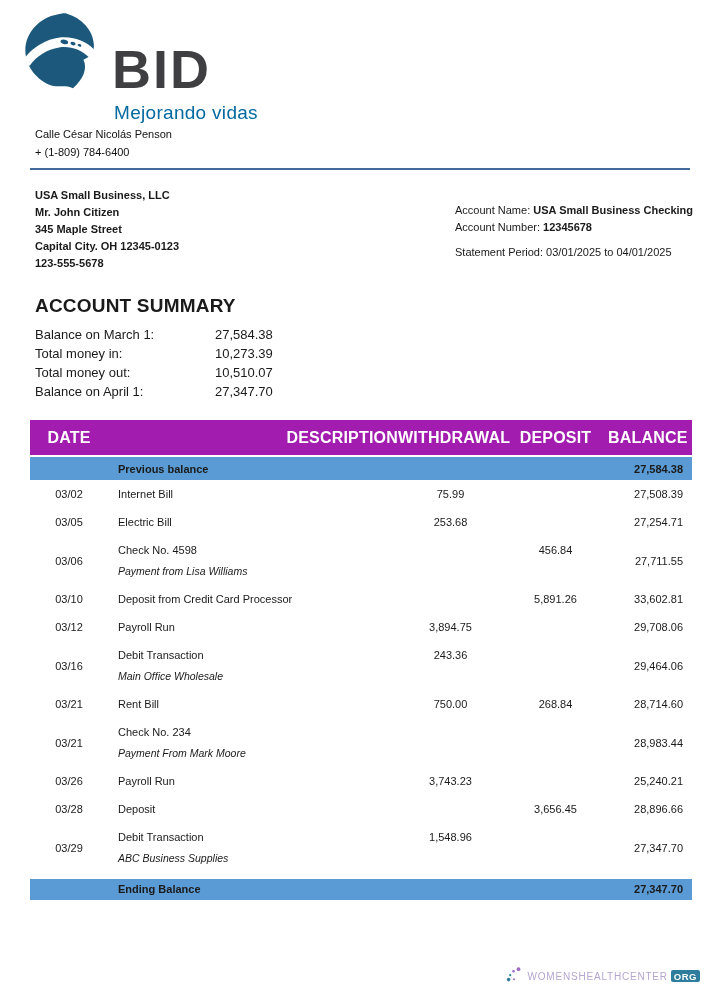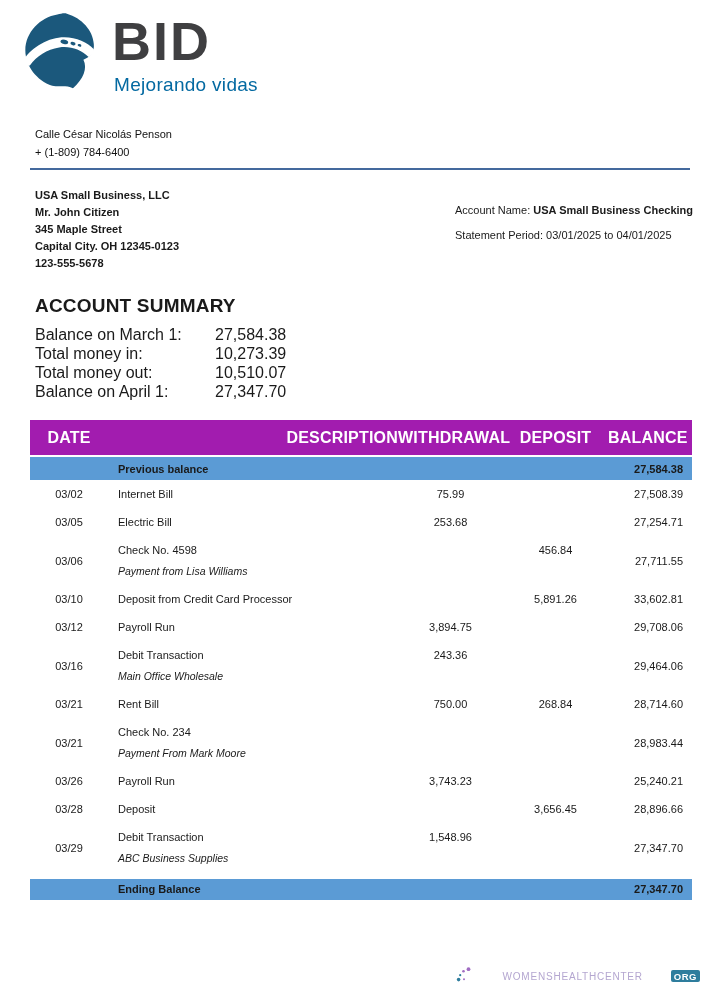--- a/index.html
+++ b/index.html
@@ -9,38 +9,38 @@
     position:relative; width:720px; height:1000px; margin:0 auto;
     background:#ffffff; overflow:hidden;
   }
 
   
   .logo-row { position:absolute; top:10px; left:20px; display:flex; align-items:flex-start; }
   .logo-mark { width:80px; height:78px; margin-top:2px; }
   .brand-text { margin-left:12px; }
   .brand-name {
     font-size:54px; font-weight:800; letter-spacing:2px;
-    color:#3f3f41; line-height:1.18;
+    color:#3f3f41; line-height:1.18;margin-top:28px;
   }
   .brand-tagline { font-size:19px; color:#0369a1; letter-spacing:0.3px; margin-left:2px; }
 
   
   .bank-contact { position:absolute; top:126px; left:35px; font-size:11px; line-height:1.6; color:#111; }
 
   .divider { position:absolute; top:168px; left:30px; width:660px; height:2px; background:#44699d; }
 
   
   .customer-block { position:absolute; top:187px; left:35px; font-size:11px; font-weight:bold; line-height:1.55; }
   .account-block { position:absolute; top:202px; left:455px; font-size:11px; line-height:1.55; }
   .account-block .b { font-weight:bold; }
   .account-period { margin-top:8px; }
 
   
   .summary-title { position:absolute; top:295px; left:35px; font-size:19px; font-weight:bold; letter-spacing:0.2px; }
-  .summary-rows { position:absolute; top:325px; left:35px; font-size:16px; }
+  .summary-rows { position:absolute; top:325px; left:35px; font-size:13px; }
   .summary-row { display:flex; height:19px; align-items:center; }
   .summary-label { width:180px; }
   .summary-value { width:90px; }
 
   
   .txn-table-wrap { position:absolute; top:420px; left:30px; width:662px; }
   table { width:662px; border-collapse:collapse; table-layout:fixed; font-size:11px; }
   col.c-date { width:78px; }
   col.c-desc { width:290px; }
   col.c-wd   { width:105px; }
@@ -63,21 +63,21 @@
   td.band-bal { text-align:right; padding-right:9px; }
 
   tr.txn td { padding-top:8px; padding-bottom:8px; vertical-align:top; }
   tr.txn td.t-date { text-align:center; vertical-align:middle; }
   tr.txn td.t-desc { text-align:left; padding-left:10px; }
   tr.txn td.t-wd, tr.txn td.t-dep { text-align:center; }
   tr.txn td.t-bal { text-align:right; padding-right:9px; vertical-align:middle; }
   .txn-note { font-style:italic; margin-top:9px; font-size:10.5px; }
 
   
-  .watermark { position:absolute; top:966px; right:20px; display:flex; align-items:center;gap:25px; }
+  .watermark { position:absolute; top:966px; right:20px; display:flex; align-items:center; }
   .wm-dots { width:20px; height:20px; margin-right:2px; }
   .wm-text { font-size:10px; letter-spacing:0.8px; color:#b4a6d0; }
   .wm-org {
     display:inline-block; margin-left:3px; padding:1px 3px 0 3px;
     background:#2e7d9d; color:#ffffff; font-size:9.5px; font-weight:bold;
     border-radius:2px; letter-spacing:0.5px;
   }
 </style>
 </head>
 <body>
@@ -108,20 +108,21 @@
   <div class="customer-block">
       <div>USA Small Business, LLC</div>
       <div>Mr. John Citizen</div>
       <div>345 Maple Street</div>
       <div>Capital City. OH 12345-0123</div>
       <div>123-555-5678</div>
     </div>
 
   <div class="account-block">
     <div><span>Account Name: </span><span class="b">USA Small Business Checking</span></div>
+    <div><span>Account Number: </span><span class="b">12345678</span></div>
     <div class="account-period"><span>Statement Period: </span><span>03/01/2025 to 04/01/2025</span></div>
   </div>
 
   <div class="summary-title">ACCOUNT SUMMARY</div>
   <div class="summary-rows">
       <div class="summary-row">
         <div class="summary-label">Balance on March 1:</div>
         <div class="summary-value">27,584.38</div>
       </div>
       <div class="summary-row">

